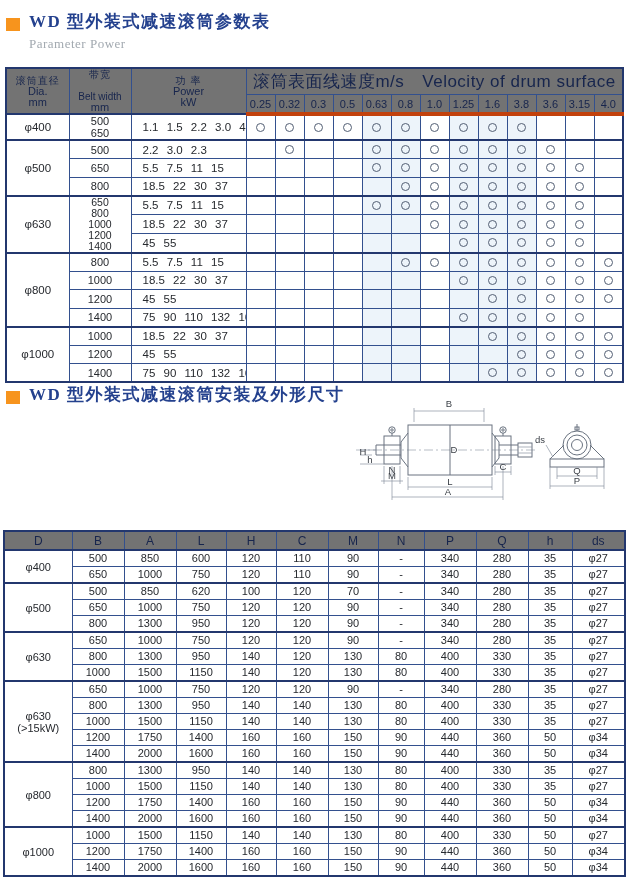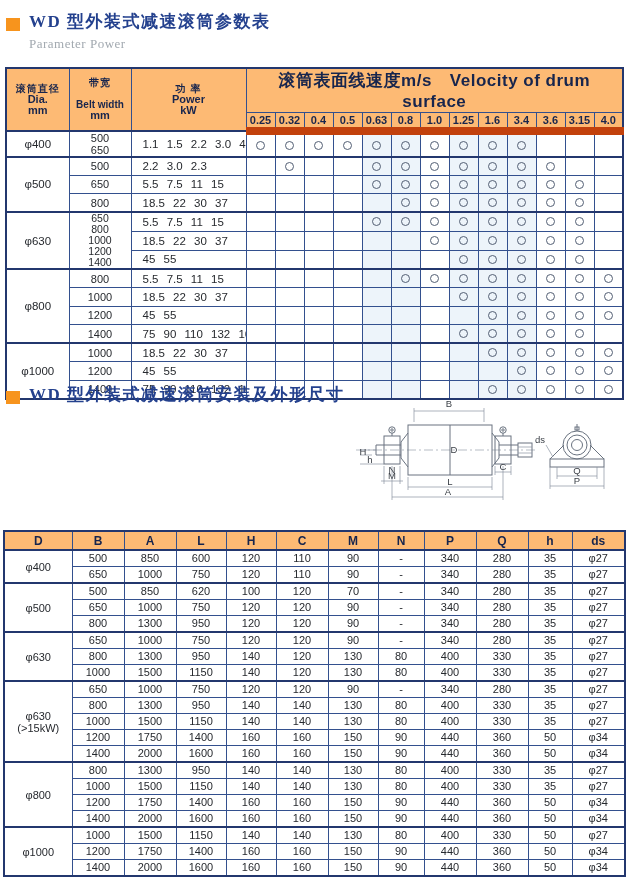--- a/index.html
+++ b/index.html
@@ -9,31 +9,31 @@
 
   .sec-header { position:absolute; left:6px; display:flex; align-items:flex-start;font-family:Liberation Serif, serif; }
   .bullet { width:14px; height:13px; background:#f7941d; margin:6px 9px 0 0; flex:none; }
   .sec-title { font-size:17px; font-weight:bold; color:#24418e; letter-spacing:1.5px; line-height:20px; }
   .sec-sub { font-size:13px; color:#a2a9b0; letter-spacing:0.5px; margin-top:4px; }
 
   table { border-collapse:collapse; position:absolute; table-layout:fixed; background:#fff;
           border:2px solid #23376e; }
   th, td { border:1px solid #33508e; text-align:center; vertical-align:middle; padding:0;
            font-size:11px; color:#26292e; overflow:hidden; }
-  thead th { background:#fdba74; font-weight:bold; color:#17254d; }
+  thead th { background:#737373; font-weight:normal; color:#17254d; }
 
   
   .t1 { top:67px; left:5px; width:617px; }
   .t1 .hdr { border-bottom:2px solid #23376e; }
   .t1 .hdr div { line-height:11px; font-size:11px; }
   .t1 .hdr .zh { font-size:10px; letter-spacing:1px; }
   .t1 .hdr .en-sm { font-size:10px;margin-top:11px; }
   .t1 .vtitle { font-size:17px; height:16px; letter-spacing:0.5px; }
   .t1 .vtitle .gap { display:inline-block; width:18px; }
-  .t1 .vh { font-size:11px; height:18px; border-bottom:8px solid #c2410c; }
+  .t1 .vh { font-size:11px; height:18px; border-bottom:4px solid #c2410c; }
   .t1 tbody td { height:18.5px; border-top:1px solid #92abc9; }
   .t1 tbody tr.gs td { border-top:2px solid #23376e; }
   .t1 tbody tr.tall td { height:26px; }
   .t1 td.dia { font-size:11.5px; }
   .t1 td.belt div { font-size:11px; line-height:12px; }
   .t1 td.belt.ml div { font-size:10.5px; line-height:11px; }
   .t1 td.power { text-align:left; padding-left:11px; font-size:11.5px; word-spacing:5px; white-space:nowrap; }
   .t1 td.vc.tint { background:#edf4fa; }
   .circ { display:inline-block; width:9px; height:9px; border:1px solid #535f74; border-radius:50%; margin-top:2px; }
 
@@ -88,28 +88,28 @@
           <div>Power</div>
           <div>kW</div>
         </th>
         <th colspan="13" class="vtitle">
           <span>滚筒表面线速度m/s</span><span class="gap"></span><span>Velocity of drum surface</span>
         </th>
       </tr>
       <tr>
           <th class="vh">0.25</th>
           <th class="vh">0.32</th>
-          <th class="vh">0.4</th>
+          <th class="vh">0.3</th>
           <th class="vh">0.5</th>
           <th class="vh">0.63</th>
           <th class="vh">0.8</th>
           <th class="vh">1.0</th>
           <th class="vh">1.25</th>
           <th class="vh">1.6</th>
-          <th class="vh">3.4</th>
+          <th class="vh">3.8</th>
           <th class="vh">3.6</th>
           <th class="vh">3.15</th>
           <th class="vh">4.0</th>
         </tr>
     </thead>
     <tbody>
         <tr class="gs tall">
           <td class="dia" rowspan="1">φ400</td>
           <td class="belt">
             <div>500</div>

